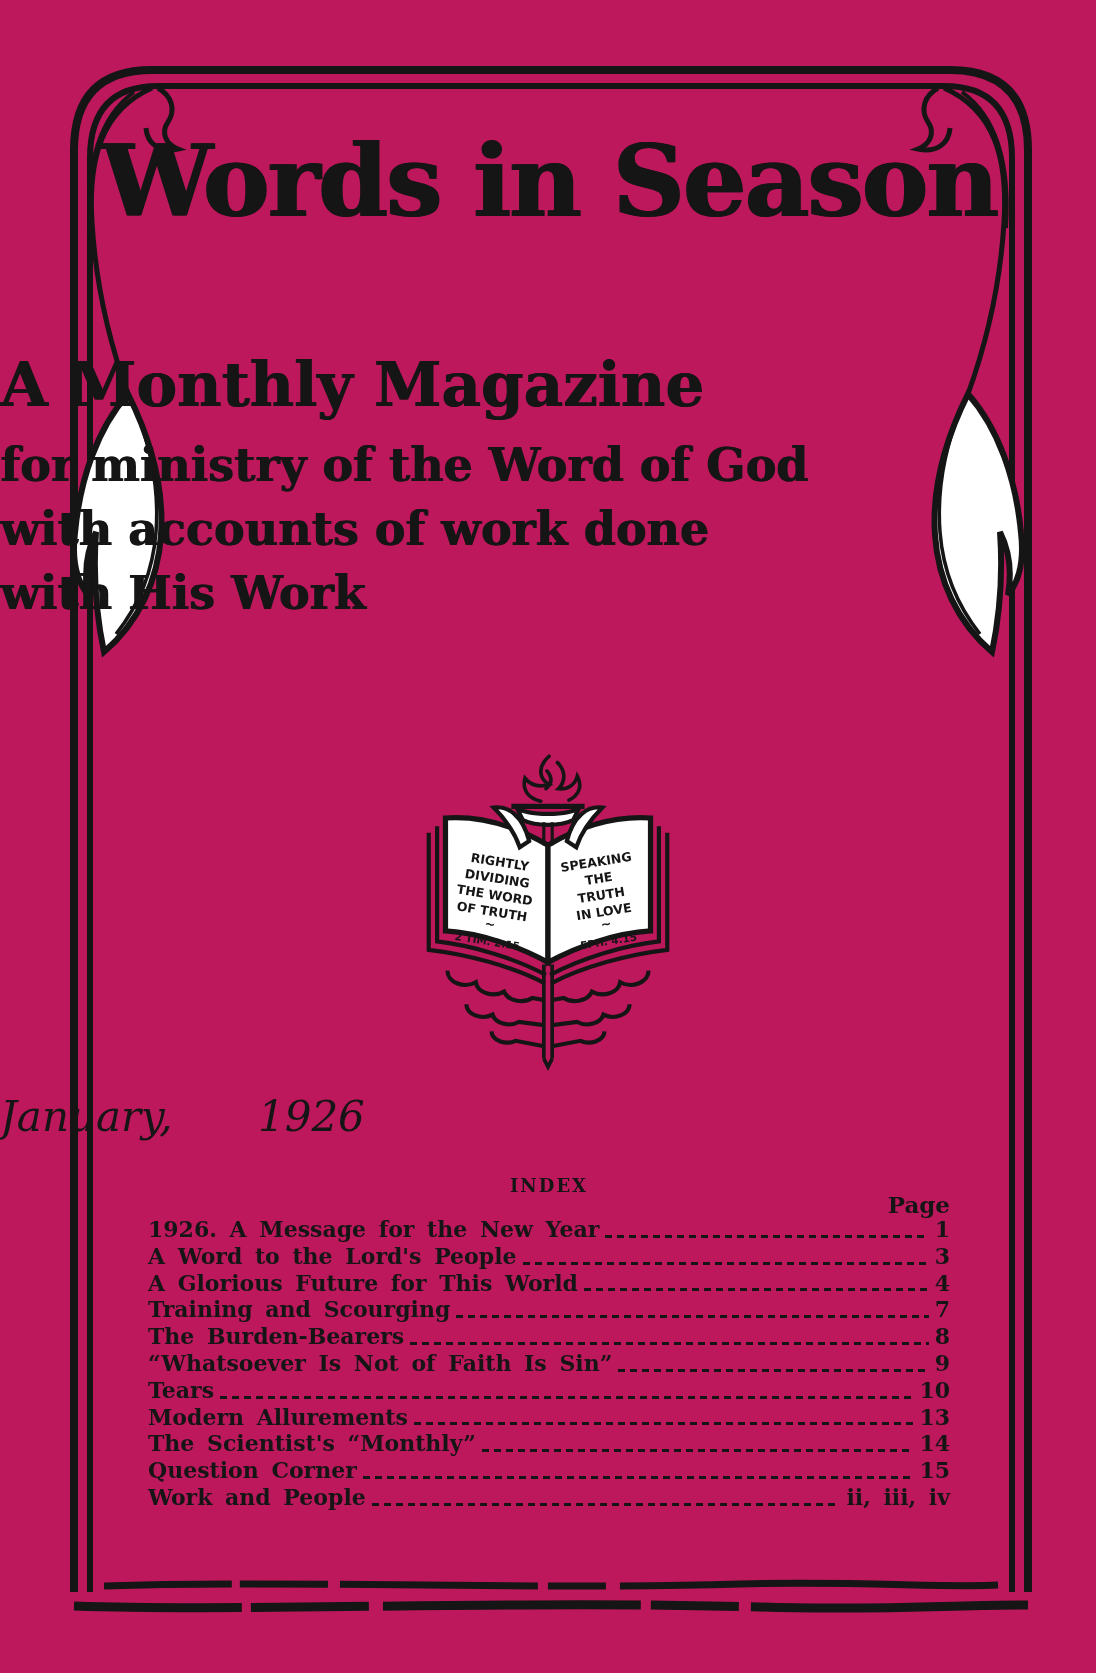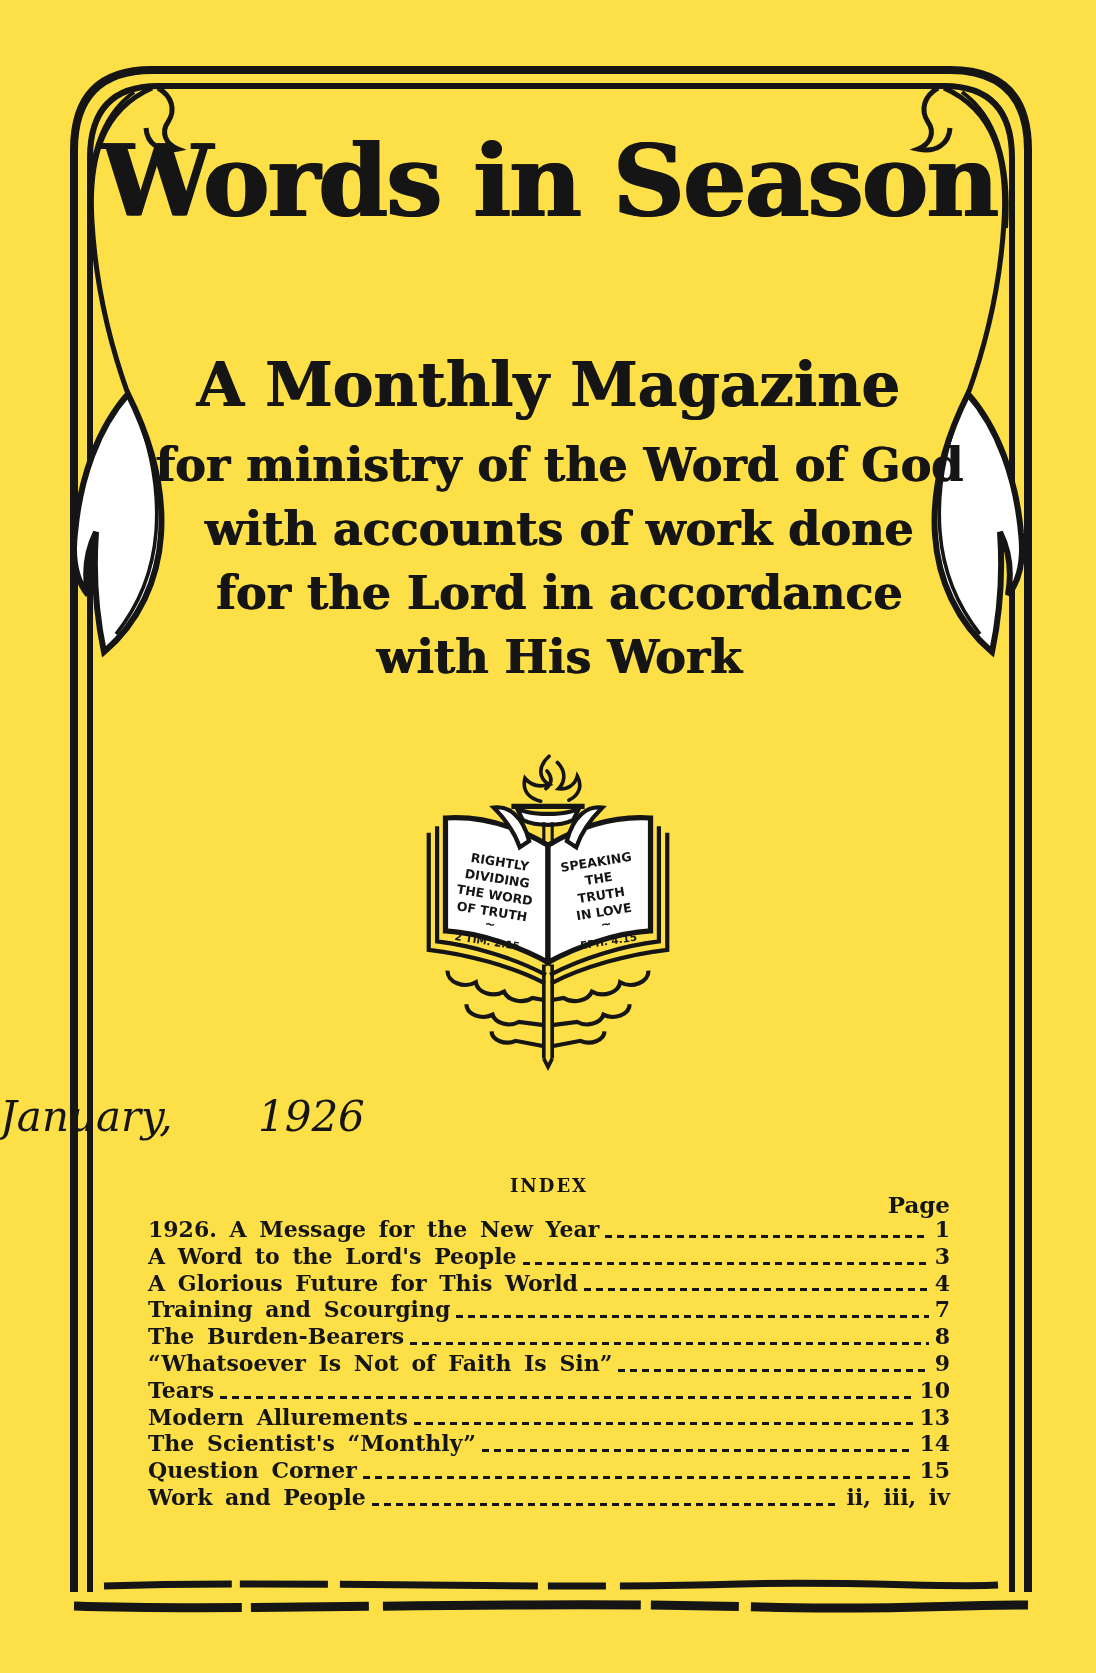--- a/index.html
+++ b/index.html
@@ -1,39 +1,39 @@
 <!DOCTYPE html>
 <html><head>
 <meta charset="utf-8">
 <style>
   html,body{margin:0;padding:0;background:#6b6b6b;}
   .page{
     position:relative;
     width:1096px;height:1673px;
     margin:0 auto;
-    background:#fde047;
+    background:#be185d;
     color:#151515;
     font-family:"DejaVu Serif", serif;
     overflow:hidden;
   }
   .border-svg{position:absolute;left:0;top:0;z-index:1;}
   .content{position:absolute;left:0;top:0;width:100%;height:100%;z-index:2;}
 
   .masthead{
     position:absolute;top:96px;left:0;width:100%;
     text-align:center;
     font-size:100px;font-weight:bold;line-height:1.7;
     letter-spacing:-2px;
     text-shadow:2px 0 0 #151515;
     white-space:nowrap;
   }
-  .subtitle{position:absolute;top:338px;left:0;width:100%;text-align:center;font-weight:bold;}
+  .subtitle{position:absolute;top:338px;left:0;width:100%;text-align:left;font-weight:bold;}
   .subtitle .line{text-shadow:1px 0 0 #151515;}
   .subtitle .line-main{font-size:61px;line-height:1.55;}
-  .subtitle .line-rest{font-size:46px;line-height:64px;padding-left:22px;}
+  .subtitle .line-rest{font-size:46px;line-height:64px;}
 
   .emblem-wrap{position:absolute;top:746px;left:0;width:100%;text-align:center;}
   .emblem-svg text{
     font-family:"DejaVu Sans", sans-serif;
     font-weight:bold;
     fill:#151515;
   }
 
   .issue-date{
     position:absolute;top:1092px;left:0;width:100%;
@@ -86,21 +86,20 @@
   </svg>
 
   <div class="content">
 
     <div class="masthead">Words in Season</div>
 
     <div class="subtitle">
       <div class="line line-main">A Monthly Magazine</div>
       <div class="line line-rest">for ministry of the Word of God</div>
       <div class="line line-rest">with accounts of work done</div>
-      <div class="line line-rest">for the Lord in accordance</div>
       <div class="line line-rest">with His Work</div>
     </div>
 
     <div class="emblem-wrap">
       <svg class="emblem-svg" width="272" height="326" viewBox="0 0 260 306" aria-hidden="true">
 
         <g fill="none" stroke="#151515" stroke-width="4">
           <path d="M 24,74 L 24,184 C 58,188 98,200 128,216"></path>
           <path d="M 16,80 L 16,192 C 52,196 96,208 127,224"></path>
           <path d="M 236,74 L 236,184 C 202,188 162,200 132,216"></path>

